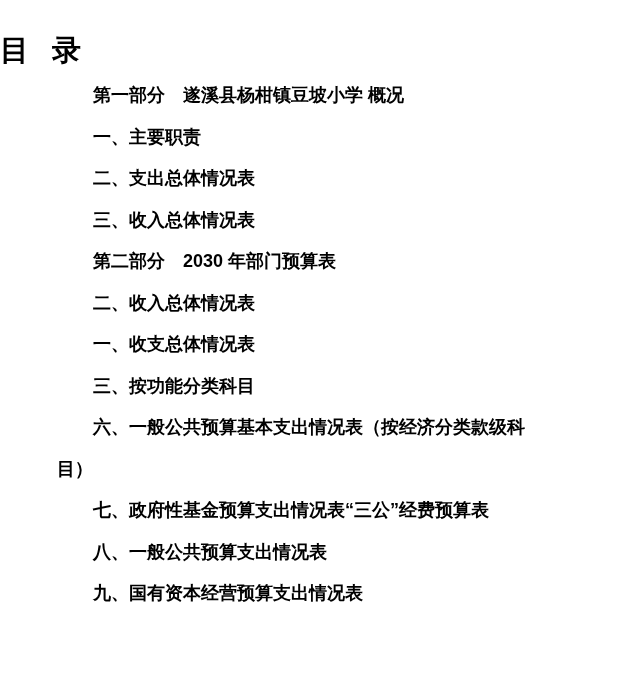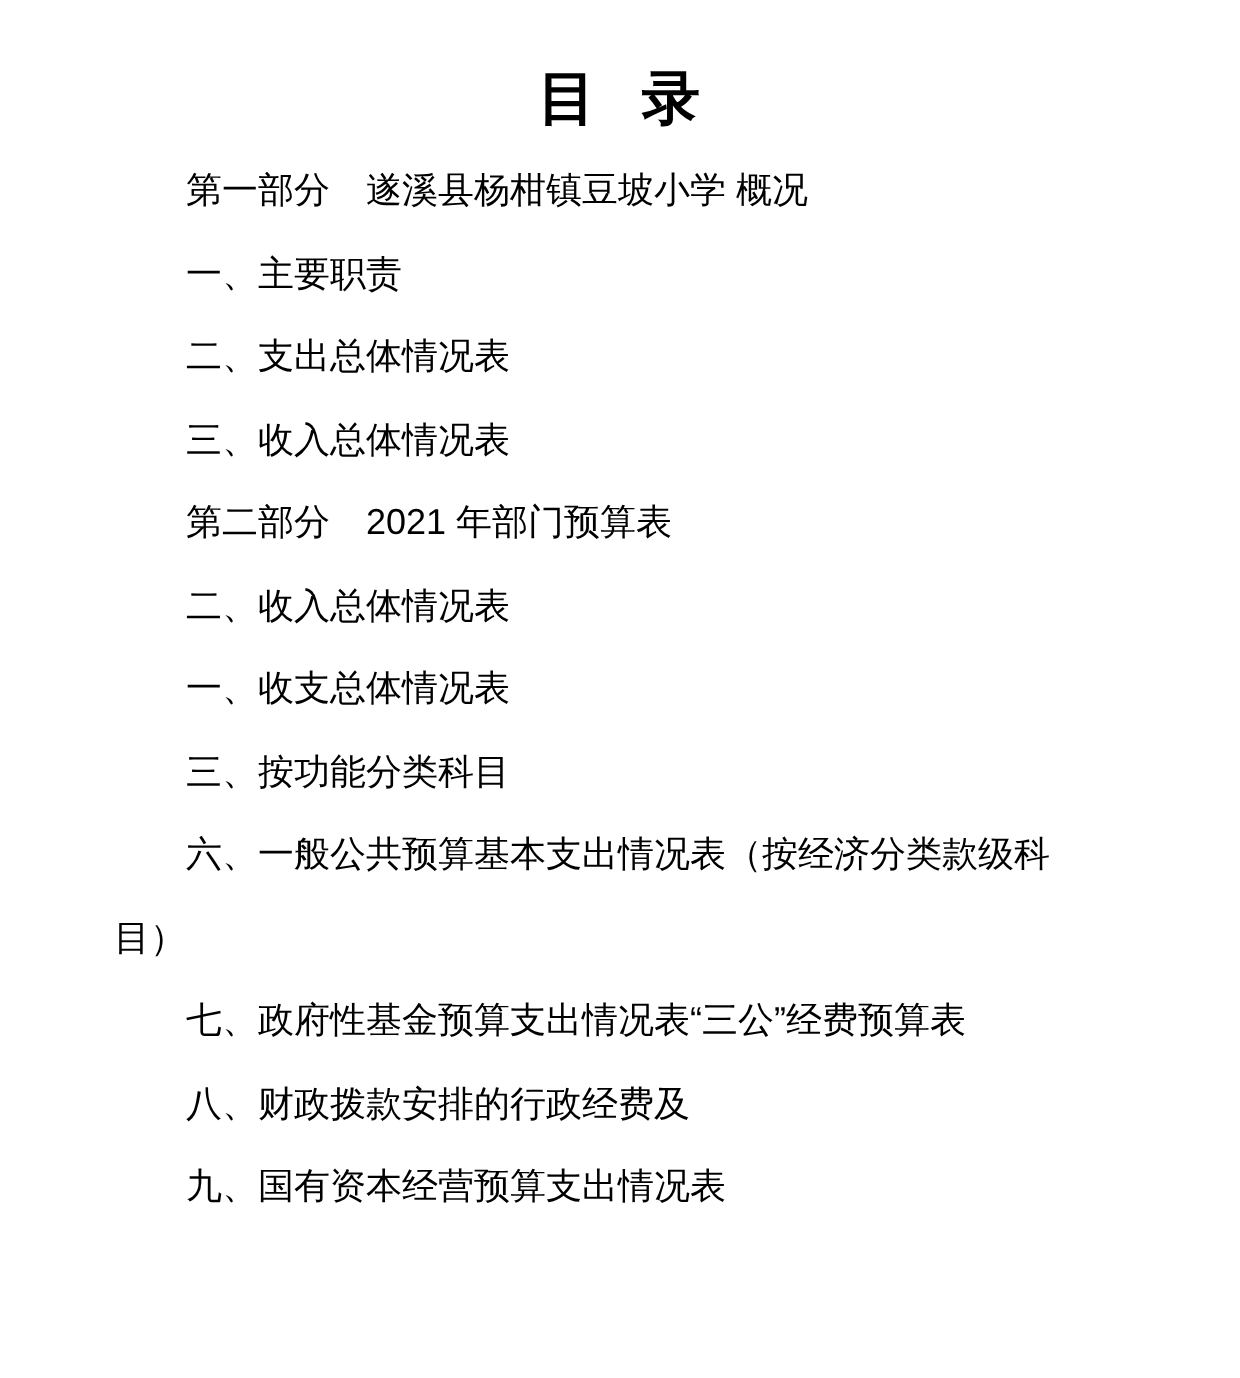--- a/index.html
+++ b/index.html
@@ -18,55 +18,55 @@
     position: relative;
     width: 620px;
     height: 689px;
     background: #ffffff;
   }
   .doc-title {
     margin: 25px 0 0 0;
     font-size: 29px;
     line-height: 50px;
     font-weight: bold;
-    text-align: center;
+    text-align: left;
     word-spacing: 0.45em;
     letter-spacing: 1px;
   }
   .entries {
     margin: 0;
   }
   .entry {
     margin: 0;
     font-size: 18px;
     line-height: 41.5px;
     text-indent: 2em;
     padding-left: 57px;
     width: 480px;
-    font-weight: normal;
+    font-weight: bold;
     word-break: normal;
     overflow-wrap: normal;
   }
   .part-heading {
-    font-weight: normal;
+    font-weight: bold;
   }
 </style>
 </head>
 <body>
 
 <div class="page">
   <h1 class="doc-title">目 录</h1>
 
   <div class="entries">
     <p class="entry part-heading">第一部分　遂溪县杨柑镇豆坡小学 概况</p>
     <p class="entry">一、主要职责</p>
     <p class="entry">二、支出总体情况表</p>
     <p class="entry">三、收入总体情况表</p>
-    <p class="entry part-heading">第二部分　2021 年部门预算表</p>
+    <p class="entry part-heading">第二部分　2030 年部门预算表</p>
     <p class="entry">二、收入总体情况表</p>
     <p class="entry">一、收支总体情况表</p>
     <p class="entry">三、按功能分类科目</p>
     <p class="entry">六、一般公共预算基本支出情况表（按经济分类款级科目）</p>
     <p class="entry">七、政府性基金预算支出情况表“三公”经费预算表</p>
-    <p class="entry">八、财政拨款安排的行政经费及</p>
+    <p class="entry">八、一般公共预算支出情况表</p>
     <p class="entry">九、国有资本经营预算支出情况表</p>
   </div>
 </div>
 
 </body></html>

